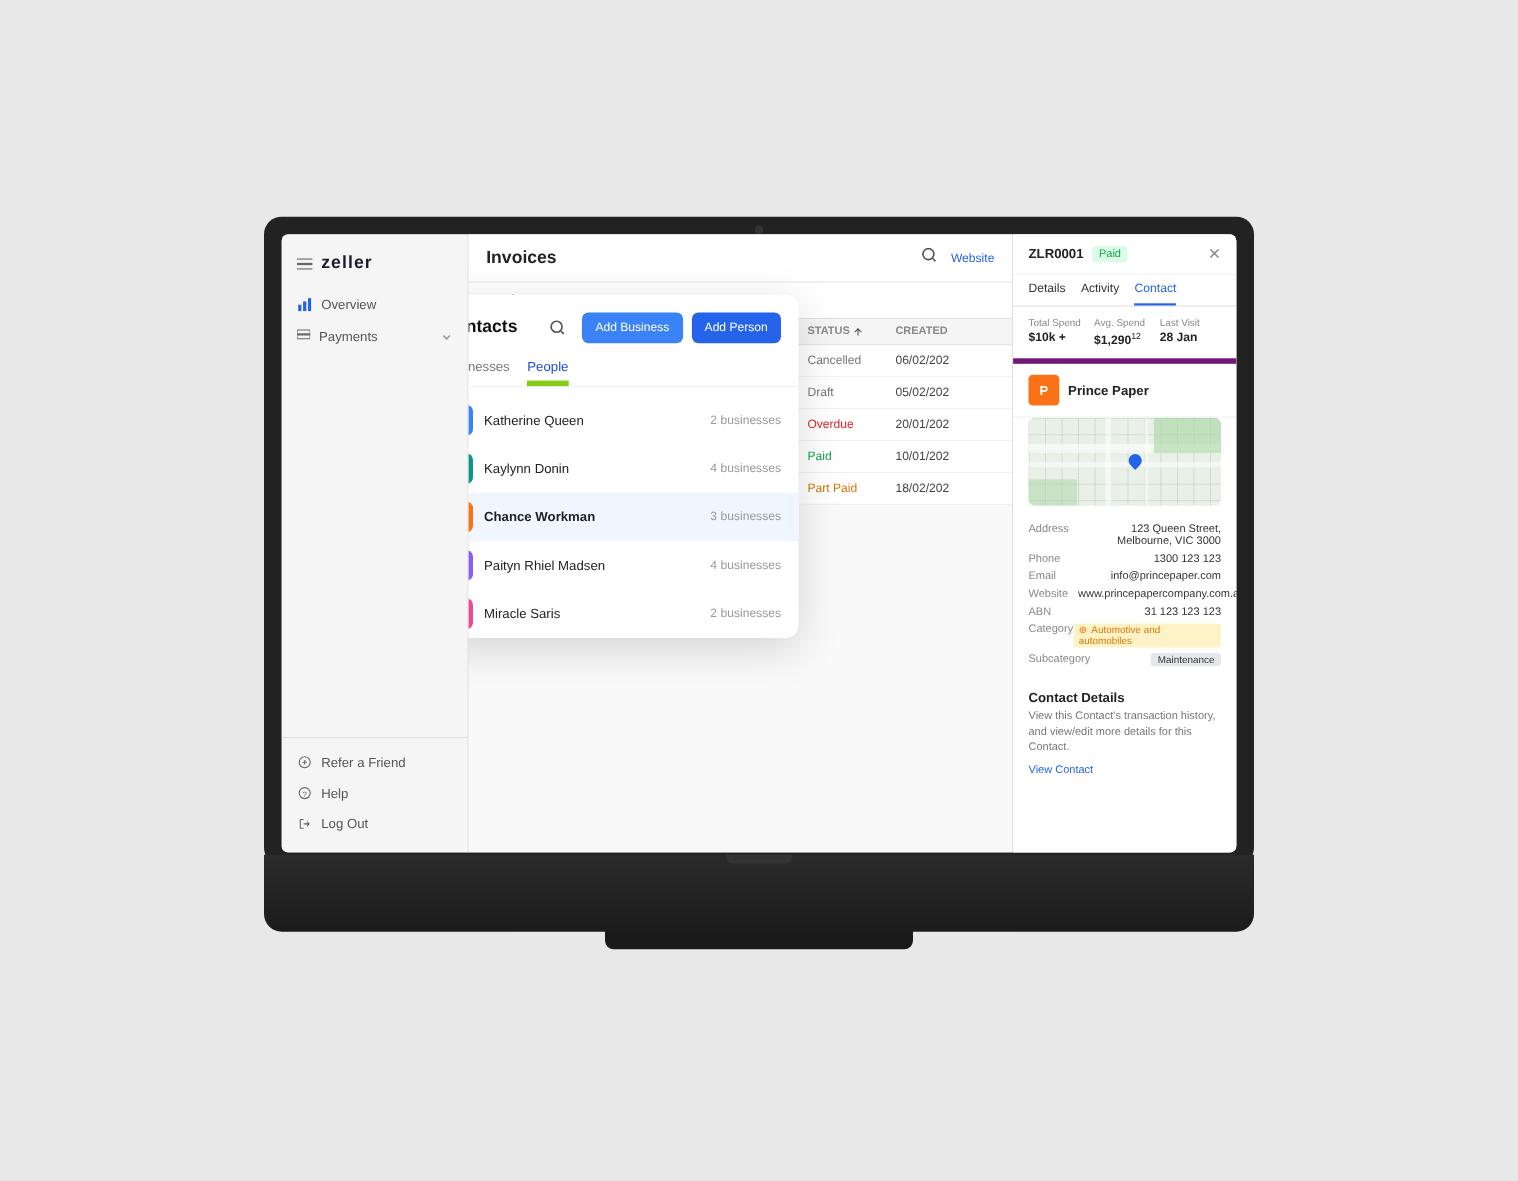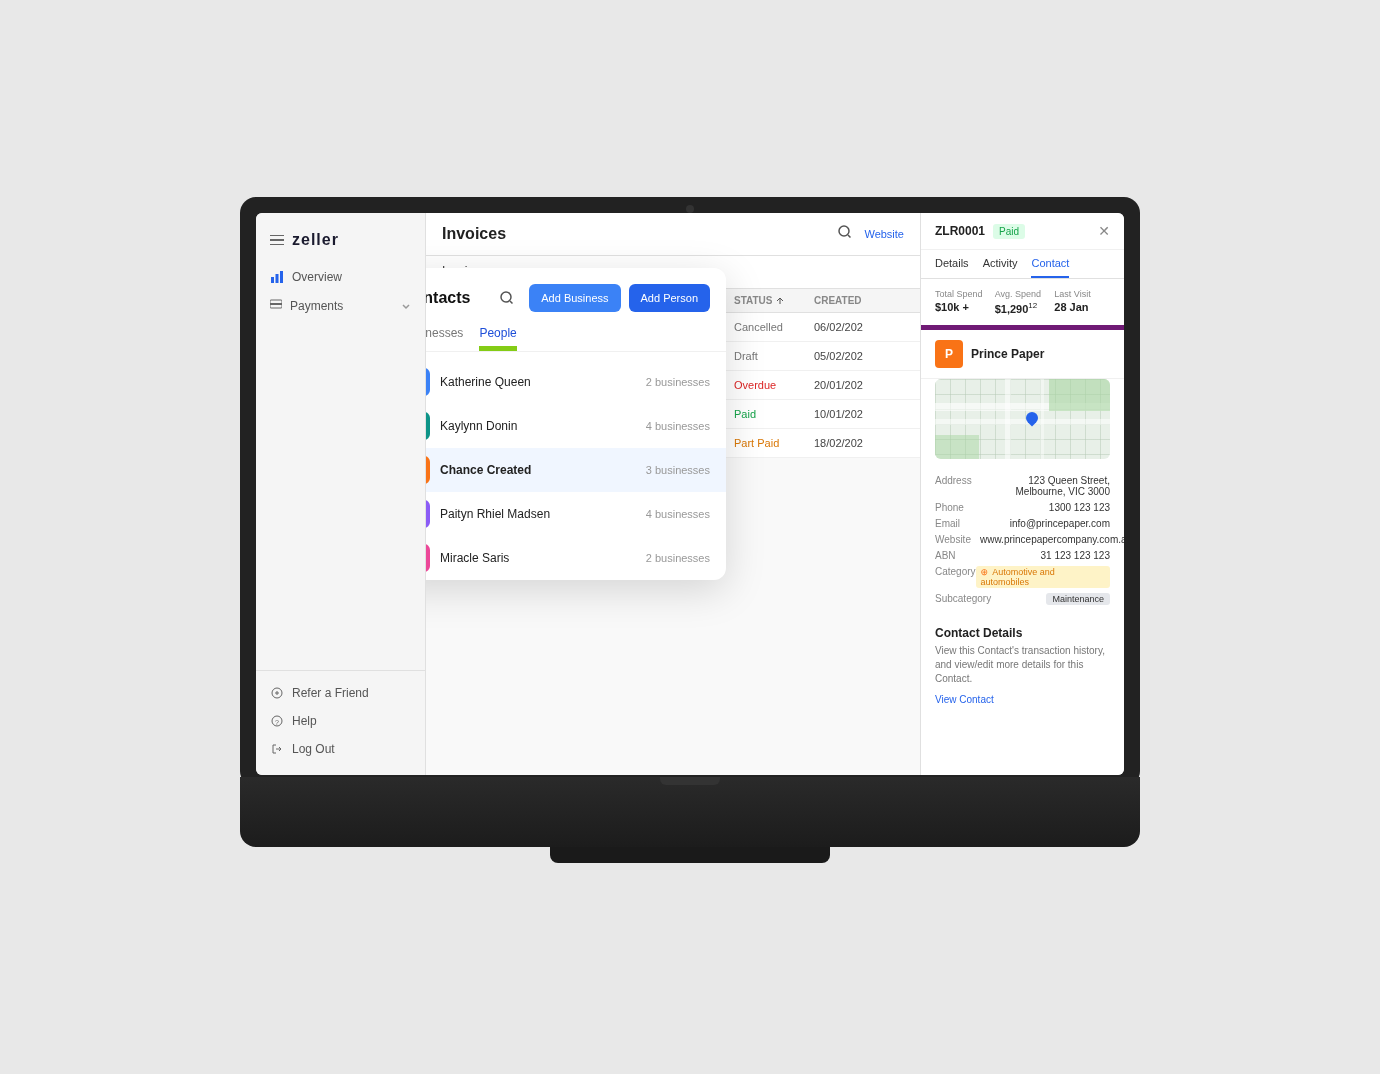--- a/index.html
+++ b/index.html
@@ -649,21 +649,21 @@
                 <span class="contact-name">Katherine Queen</span>
                 <span class="contact-businesses">2 businesses</span>
               </div>
               <div class="contact-item">
                 <div class="contact-avatar avatar-teal">K</div>
                 <span class="contact-name">Kaylynn Donin</span>
                 <span class="contact-businesses">4 businesses</span>
               </div>
               <div class="contact-item" style="background:#f0f6ff;">
                 <div class="contact-avatar avatar-orange">C</div>
-                <span class="contact-name" style="font-weight:600;">Chance Created</span>
+                <span class="contact-name" style="font-weight:600;">Chance Workman</span>
                 <span class="contact-businesses">3 businesses</span>
               </div>
               <div class="contact-item">
                 <div class="contact-avatar avatar-purple">P</div>
                 <span class="contact-name">Paityn Rhiel Madsen</span>
                 <span class="contact-businesses">4 businesses</span>
               </div>
               <div class="contact-item">
                 <div class="contact-avatar avatar-pink">M</div>
                 <span class="contact-name">Miracle Saris</span>

